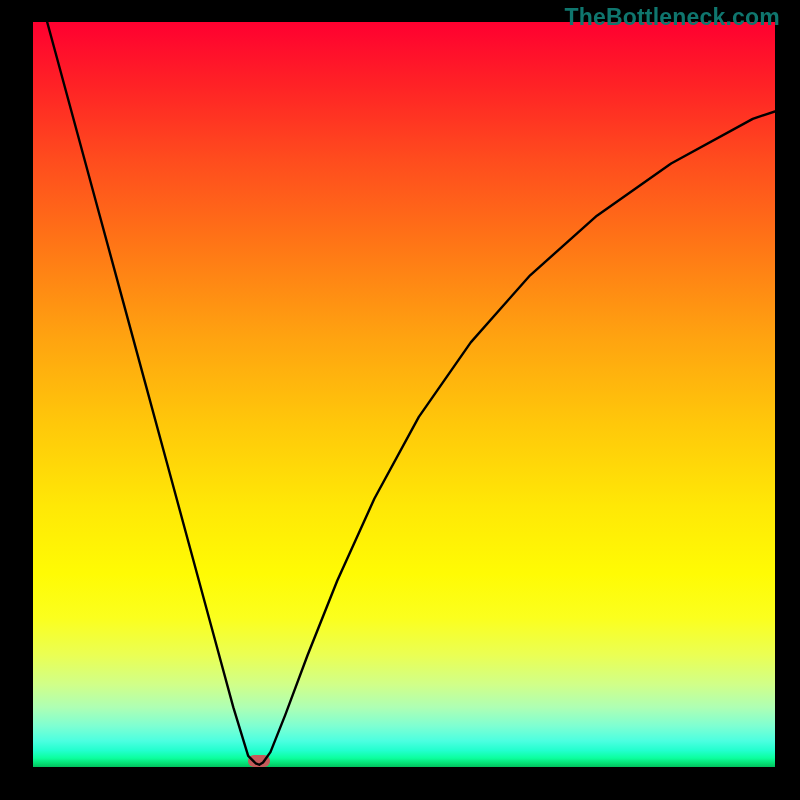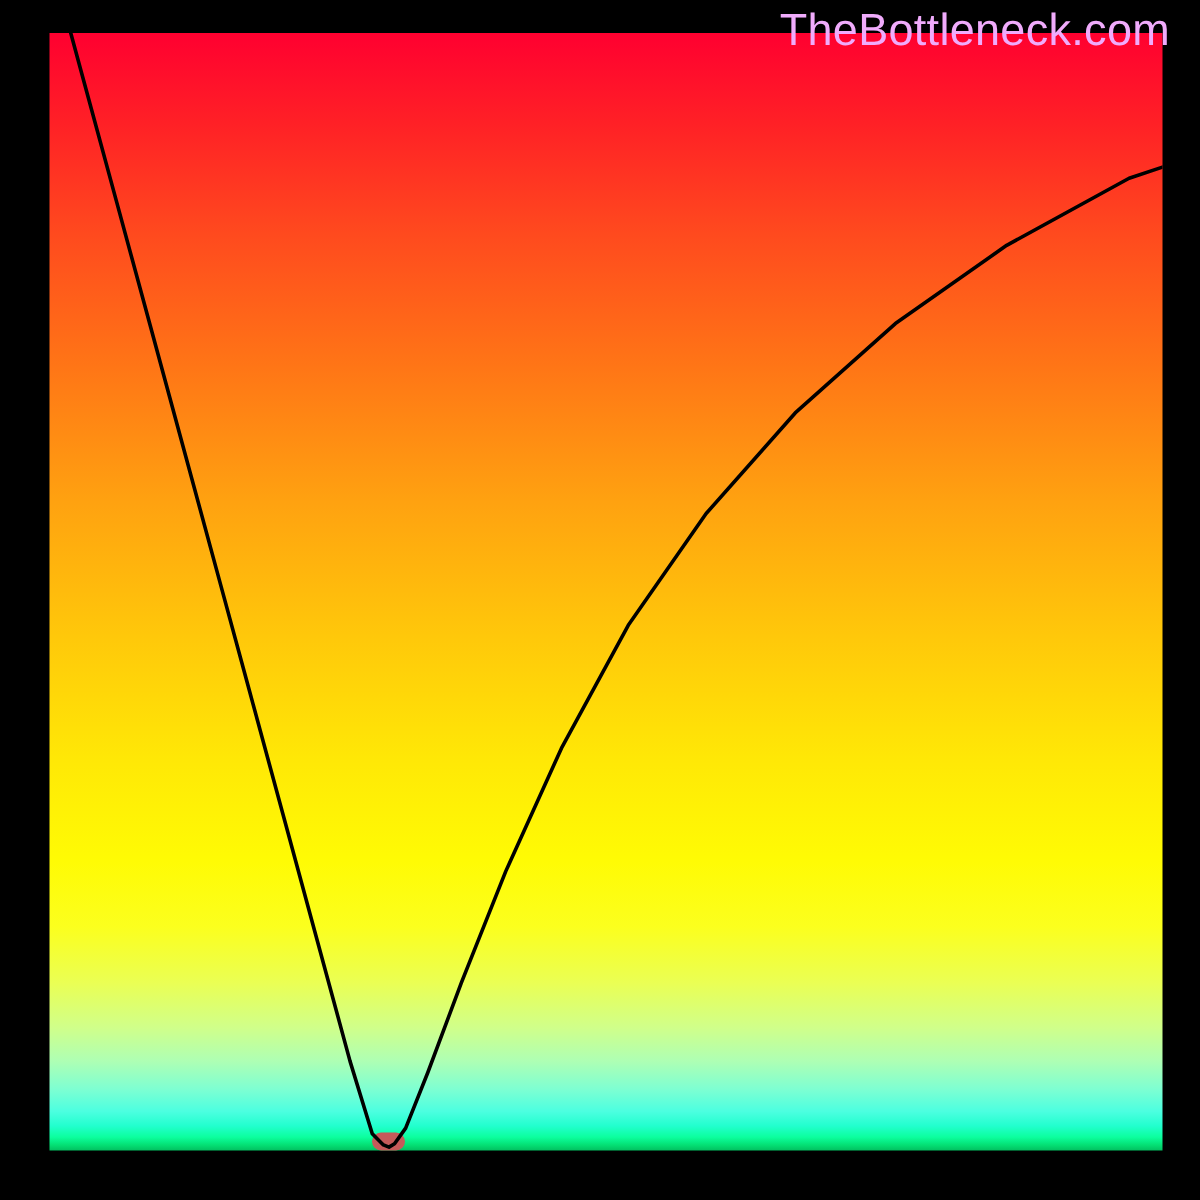--- a/index.html
+++ b/index.html
@@ -41,23 +41,23 @@
       #22ffce 97.8%,
       #0cff9e 98.8%,
       #04e074 99.5%,
       #02c060 100%
     );
   }
   .watermark {
     position: absolute;
     top: 4px;
     right: 20px;
-    color: #f0abfc;
-    font-size: 30px;
-    font-weight: 400;
+    color: #0f766e;
+    font-size: 23px;
+    font-weight: 700;
     letter-spacing: 0.2px;
     z-index: 5;
   }
   svg.curve {
     position: absolute;
     left: 0;
     top: 0;
     width: 742px;
     height: 745px;
     z-index: 3;

